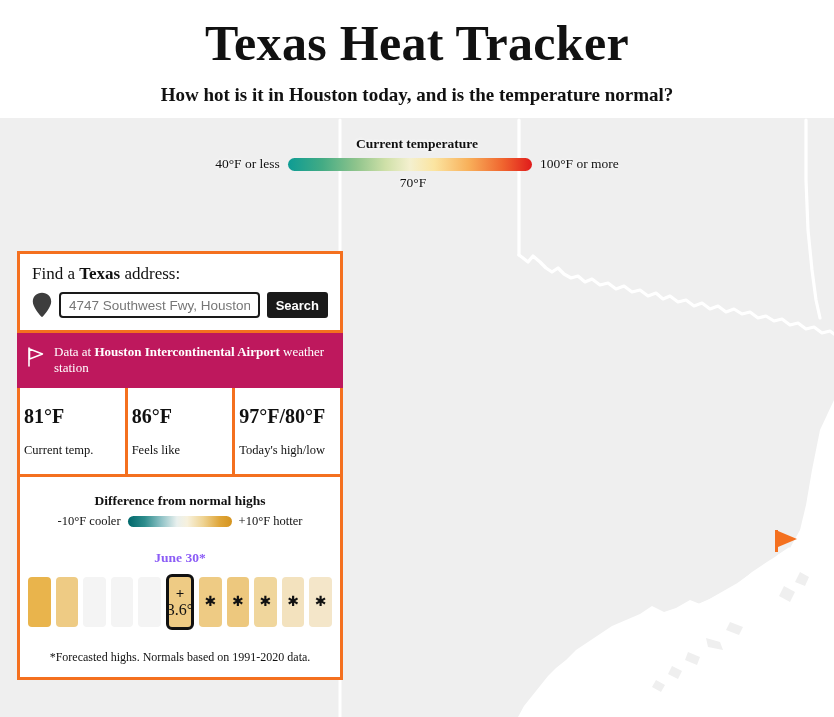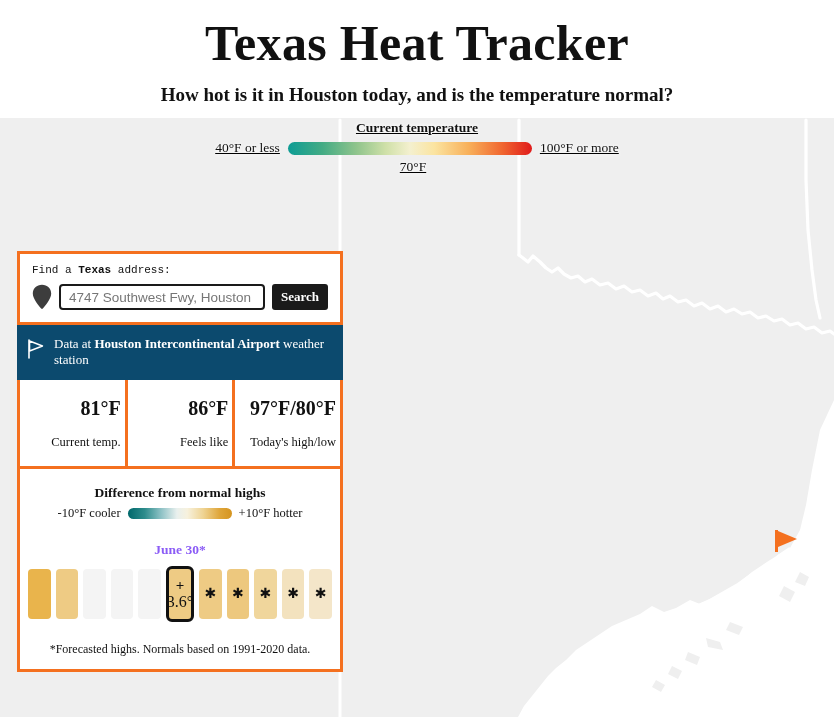--- a/index.html
+++ b/index.html
@@ -49,26 +49,25 @@
     padding-top: 12px;
     font-size: 19px;
     font-weight: 700;
     color: #111111;
     text-shadow: 0 0 6px #fff, 0 0 6px #fff, 0 0 10px #fff;
   }
 
   
   #temp-legend {
     position: absolute;
-    left: 0; top: 120px;
+    left: 0; top: 136px;
     width: 834px;
     z-index: 5;
     text-align: center;
     pointer-events: none;
-    text-decoration: underline;
   }
   #temp-legend-title {
     font-size: 13.5px;
     font-weight: 700;
     color: #111;
     margin-bottom: 4px;
     text-shadow: 0 0 5px #fff, 0 0 5px #fff;
   }
   .legend-row {
     display: flex;
@@ -116,24 +115,23 @@
   }
 
   
   #search-card {
     border: 3px solid #f4701f;
     background: #ffffff;
     padding: 10px 12px 12px 12px;
     box-sizing: border-box;
   }
   #search-label {
-    font-size: 11px;
+    font-size: 17px;
     color: #111;
     margin-bottom: 8px;
-    font-family: Liberation Mono, monospace;
   }
   #search-label b { font-weight: 700; }
   #search-row {
     display: flex;
     align-items: center;
     gap: 7px;
   }
   #pin-icon { flex: 0 0 auto; line-height: 0; }
   #address-input {
     flex: 1 1 auto;
@@ -149,30 +147,30 @@
     box-sizing: border-box;
   }
   #address-input::placeholder { color: #767676; opacity: 1; }
   #search-button {
     flex: 0 0 auto;
     height: 26px;
     background: #1a1a1a;
     color: #ffffff;
     border: none;
     border-radius: 3px;
-    font-family: Liberation Serif, serif;
+    font-family: Liberation Sans, sans-serif;
     font-size: 13px;
     font-weight: 700;
     padding: 0 9px;
     cursor: pointer;
   }
 
   
   #station-banner {
-    background: #0c4a6e;
+    background: #be185d;
     padding: 11px 12px 11px 10px;
     display: flex;
     align-items: flex-start;
     gap: 9px;
     box-sizing: border-box;
   }
   #station-flag-icon { flex: 0 0 auto; margin-top: 3px; line-height: 0; }
   #station-text {
     font-size: 13px;
     color: #ffffff;
@@ -183,21 +181,21 @@
   
   #stats-card {
     border: 3px solid #f4701f;
     border-top: none;
     background: #ffffff;
     display: flex;
     box-sizing: border-box;
   }
   .stat-cell {
     flex: 1 1 0;
-    text-align: right;
+    text-align: left;
     padding: 18px 4px 18px 4px;
     box-sizing: border-box;
   }
   .stat-cell + .stat-cell { border-left: 3px solid #f4701f; }
   .stat-value {
     font-size: 20px;
     font-weight: 700;
     color: #111;
     line-height: 1;
   }

